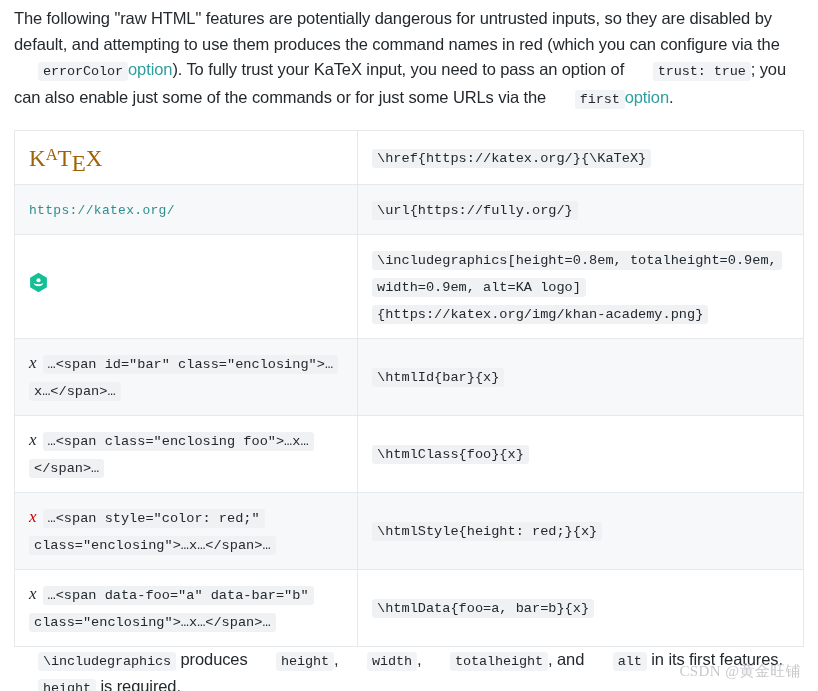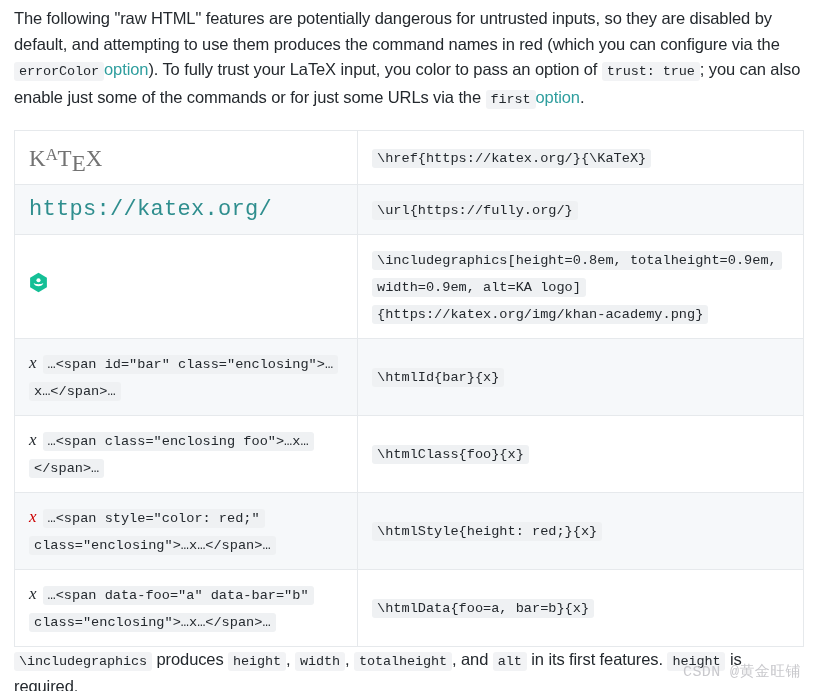--- a/index.html
+++ b/index.html
@@ -23,20 +23,21 @@
   .p-intro{padding-top:6px;}
 
   code.chip{
     font-family:"Liberation Mono", monospace;
     font-size:13.5px;
     background:#f2f3f5;
     color:#24292e;
     padding:2px 5px;
     border-radius:3px;
     white-space:pre;
+    margin-left:24px;
   }
   a.link{color:#2f9e9e;text-decoration:none;text-align:center;}
 
   
   table.ktable{
     border-collapse:collapse;
     width:790px;
     margin:18px 0 0 0;
     table-layout:fixed;
     background:#fff;
@@ -60,31 +61,31 @@
     padding:2px 5px;
     border-radius:3px;
     line-height:25px;
     box-decoration-break:clone;
     -webkit-box-decoration-break:clone;
   }
 
   
   .katex-logo{
     font-family:"Liberation Serif", serif;
-    color:#737373;
+    color:#a16207;
     font-size:23px;
     letter-spacing:0px;
     white-space:nowrap;
   }
   .katex-logo .a{font-size:0.72em;vertical-align:0.36em;}
   .katex-logo .e{display:inline-block;transform:translateY(0.21em);}
 
   .url-mono{
     font-family:"Liberation Mono", monospace;
-    font-size:22px;
+    font-size:13px;
     color:#2f8e8e;
     letter-spacing:0.3px;
   }
 
   .mathvar{
     font-family:"Liberation Serif", serif;
     font-style:italic;
     font-size:17px;
     color:#24292e;
     margin-right:6px;
@@ -94,33 +95,33 @@
   .ka-icon{display:inline-block;vertical-align:middle;}
 
   .p-foot1{margin-top:17px;}
 
   .watermark{
     position:absolute;
     right:17px;
     bottom:10px;
     font-size:15px;
     color:#c9c9cd;
-    font-family:Liberation Mono, monospace;
+    font-family:Liberation Serif, serif;
     letter-spacing:0.4px;
     white-space:nowrap;
   }
 </style>
 </head>
 <body>
 
 <div class="page">
 
   <p class="para p-intro">
     <span>The following "raw HTML" features are potentially dangerous for untrusted inputs, so they are disabled by default, and attempting to use them produces the command names in red (which you can configure via the</span>
-    <code class="chip">errorColor</code><a class="link" href="#">option</a><span>). To fully trust your LaTeX input, you color to pass an option of</span>
+    <code class="chip">errorColor</code><a class="link" href="#">option</a><span>). To fully trust your KaTeX input, you need to pass an option of</span>
     <code class="chip">trust: true</code><span>; you can also enable just some of the commands or for just some URLs via the</span>
     <code class="chip">first</code><a class="link" href="#">option</a><span>.</span>
   </p>
 
   <table class="ktable">
     <tbody>
 
       <tr>
         <td class="col-left">
           <span class="katex-logo"><span>K</span><span class="a">A</span><span>T</span><span class="e">E</span><span>X</span></span>

